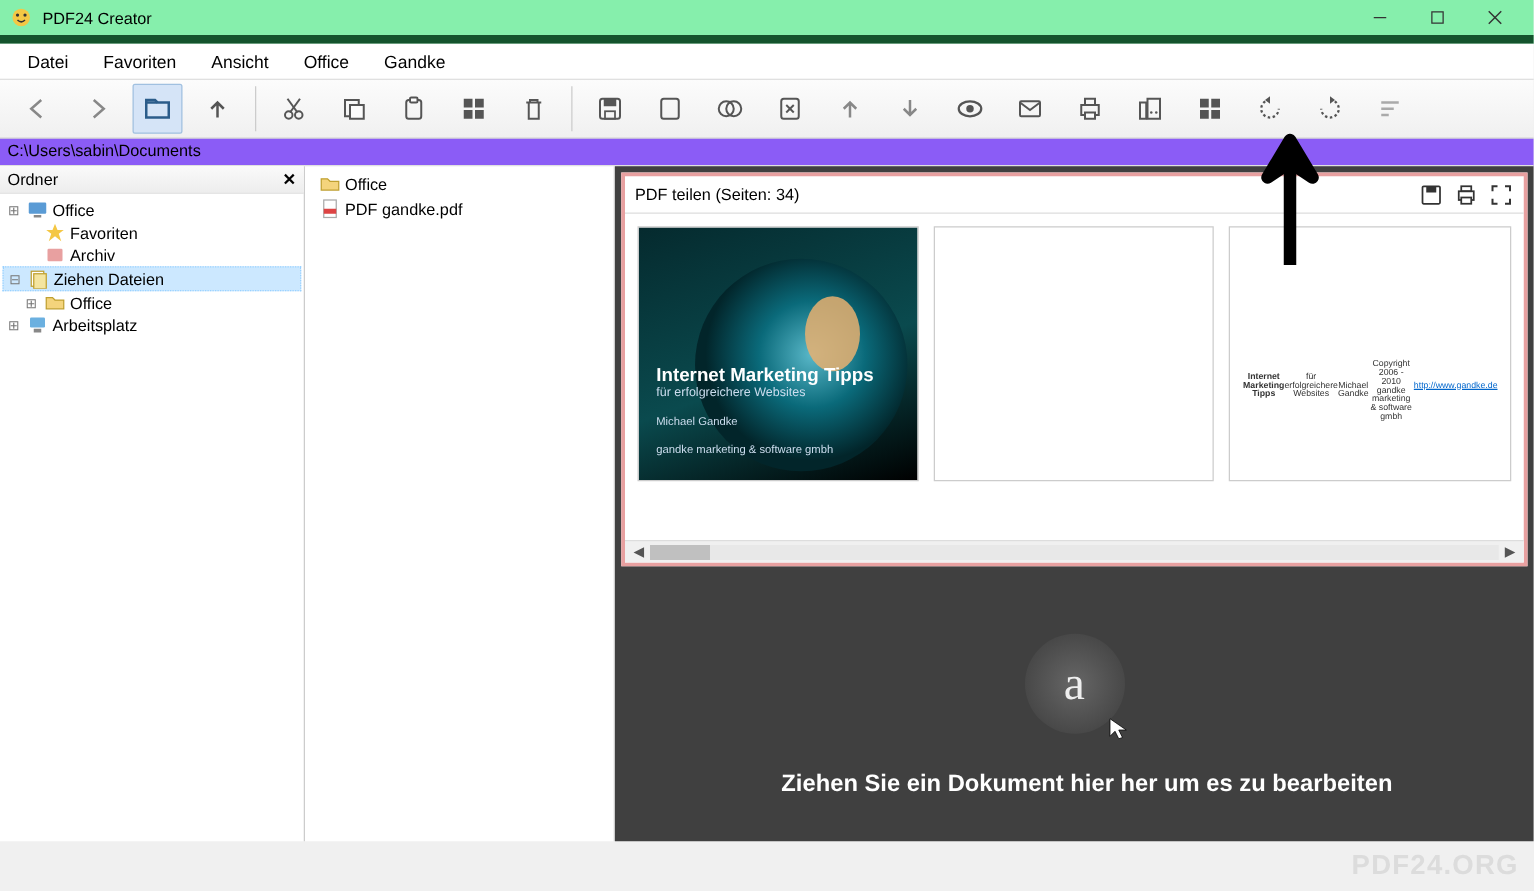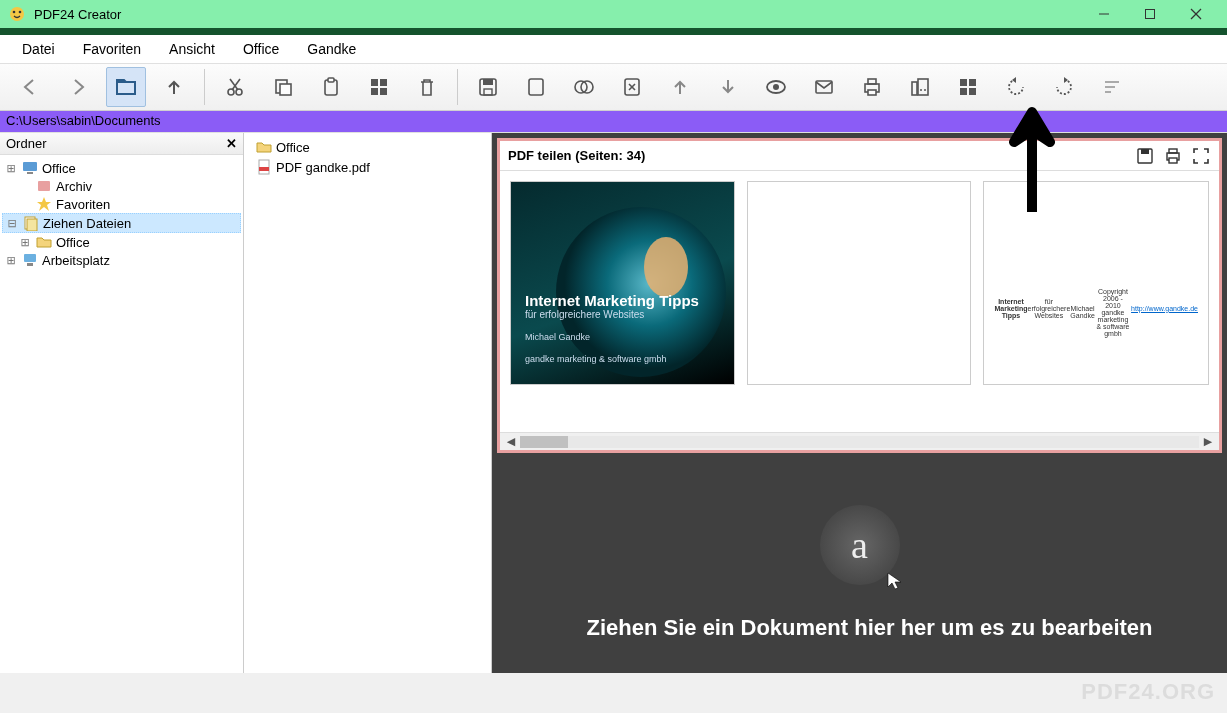--- a/index.html
+++ b/index.html
@@ -31,39 +31,39 @@
 .expander { width:14px; text-align:center; color:#777; font-size:11px;}
 .tree-icon { width:16px; height:16px; margin:0 4px; display:inline-flex; align-items:center; justify-content:center;}
 .ind-1 { padding-left: 16px; }
 
 .mid-pane { width: 248px; background:#fff; border-right:1px solid #ccc; display:flex; flex-direction:column;}
 .file-list { padding:4px; font-size:13px;}
 .file-item { display:flex; align-items:center; padding:2px 4px; cursor:pointer;}
 
 .right-pane { flex:1; background:#404040; position:relative; overflow:hidden;}
 .doc-card { position:absolute; top:5px; left:5px; right:5px; height:315px; background:#fff; border:3px solid #e8a0a0; display:flex; flex-direction:column;}
-.doc-head { height:30px; display:flex; align-items:center; padding:0 8px; font-size:13px; font-weight:bold; border-bottom:1px solid #ddd;}
+.doc-head { height:30px; display:flex; align-items:center; padding:0 8px; font-size:13px; font-weight:normal; border-bottom:1px solid #ddd;}
 .doc-head-actions { margin-left:auto; display:flex; gap:8px;}
 .doc-head-btn { width:20px; height:20px; cursor:pointer; display:flex; align-items:center; justify-content:center;}
 .pages-row { flex:1; display:flex; padding:10px; gap:12px; overflow:hidden;}
 .page-thumb { width:234px; height:204px; border:1px solid #ccc; background:#fff; display:flex; align-items:center; justify-content:center; overflow:hidden;}
 .page-thumb.cover { background:linear-gradient(160deg,#052a2e,#0a4a4e 55%,#000); position:relative;}
 .cover-text { position:absolute; left:14px; bottom:20px; color:#fff; }
 .cover-text .t1 { font-size:15px; font-weight:600;}
 .cover-text .t2 { font-size:10px; color:#cde;}
 .cover-text .t3 { font-size:9px; margin-top:12px; color:#cde;}
 .page-thumb.meta { font-size:7px; text-align:center; color:#333; padding:60px 10px 10px;}
 .doc-scroll { height:18px; background:#f0f0f0; border-top:1px solid #ddd; display:flex; align-items:center; padding:0 4px;}
 .scroll-arrow { width:14px; text-align:center; color:#555; cursor:pointer; font-size:11px;}
 .scroll-track { flex:1; height:12px; background:#e8e8e8; margin:0 2px; position:relative;}
 .scroll-thumb { position:absolute; left:0; top:0; width:48px; height:100%; background:#c0c0c0;}
 
 .drop-zone { position:absolute; top:340px; left:0; right:0; bottom:0; display:flex; flex-direction:column; align-items:center; justify-content:center; color:#fff;}
 .drop-logo { width:80px; height:80px; border-radius:50%; background:radial-gradient(circle,#666 0%,#444 80%); display:flex; align-items:center; justify-content:center; font-size:38px; font-family:Georgia,serif; color:#eee; position:relative;}
-.drop-text { margin-top:30px; font-size:22px; font-weight:600;margin-left:20px;}
+.drop-text { margin-top:30px; font-size:19px; font-weight:600;margin-left:20px;}
 .cursor-arrow { position:absolute; bottom:-6px; right:-6px; font-size:18px; color:#fff;}
 
 .watermark { position:absolute; right:12px; bottom:8px; font-size:22px; font-weight:700; color:#dcdcdc; letter-spacing:1px;}
 
 .annotation-arrow { position:absolute; top:102px; left:1002px; pointer-events:none; z-index:50;}
 
 svg { display:block; }
 </style>
 </head>
 <body>
@@ -271,33 +271,33 @@
               <rect x="1" y="2" width="14" height="9" rx="1" fill="#5a9bd5"></rect>
               <rect x="5" y="12" width="6" height="2" fill="#888"></rect>
             </svg>
           </span>
         <span>Office</span>
       </div>
       <div class="tree-item ind-1">
         <span class="expander"></span>
         <span class="tree-icon">
             <svg width="16" height="16">
-              <rect x="2" y="3" width="12" height="10" rx="1" fill="#e8a0a0"></rect>
-            </svg>
-          </span>
-        <span>Archiv</span>
+              <path d="M8 1 L10 6 L15 6 L11 9 L13 15 L8 11 L3 15 L5 9 L1 6 L6 6 Z" fill="#f4c744"></path>
+            </svg>
+          </span>
+        <span>Favoriten</span>
       </div>
       <div class="tree-item ind-1">
         <span class="expander"></span>
         <span class="tree-icon">
             <svg width="16" height="16">
-              <path d="M8 1 L10 6 L15 6 L11 9 L13 15 L8 11 L3 15 L5 9 L1 6 L6 6 Z" fill="#f4c744"></path>
-            </svg>
-          </span>
-        <span>Favoriten</span>
+              <rect x="2" y="3" width="12" height="10" rx="1" fill="#e8a0a0"></rect>
+            </svg>
+          </span>
+        <span>Archiv</span>
       </div>
       <div class="tree-item selected">
         <span class="expander">⊟</span>
         <span class="tree-icon">
             <svg width="16" height="16">
               <rect x="2" y="2" width="10" height="12" fill="#fff" stroke="#c0a030"></rect>
               <rect x="4" y="4" width="10" height="12" fill="#f4e5a0" stroke="#c0a030"></rect>
             </svg>
           </span>
         <span>Ziehen Dateien</span>

